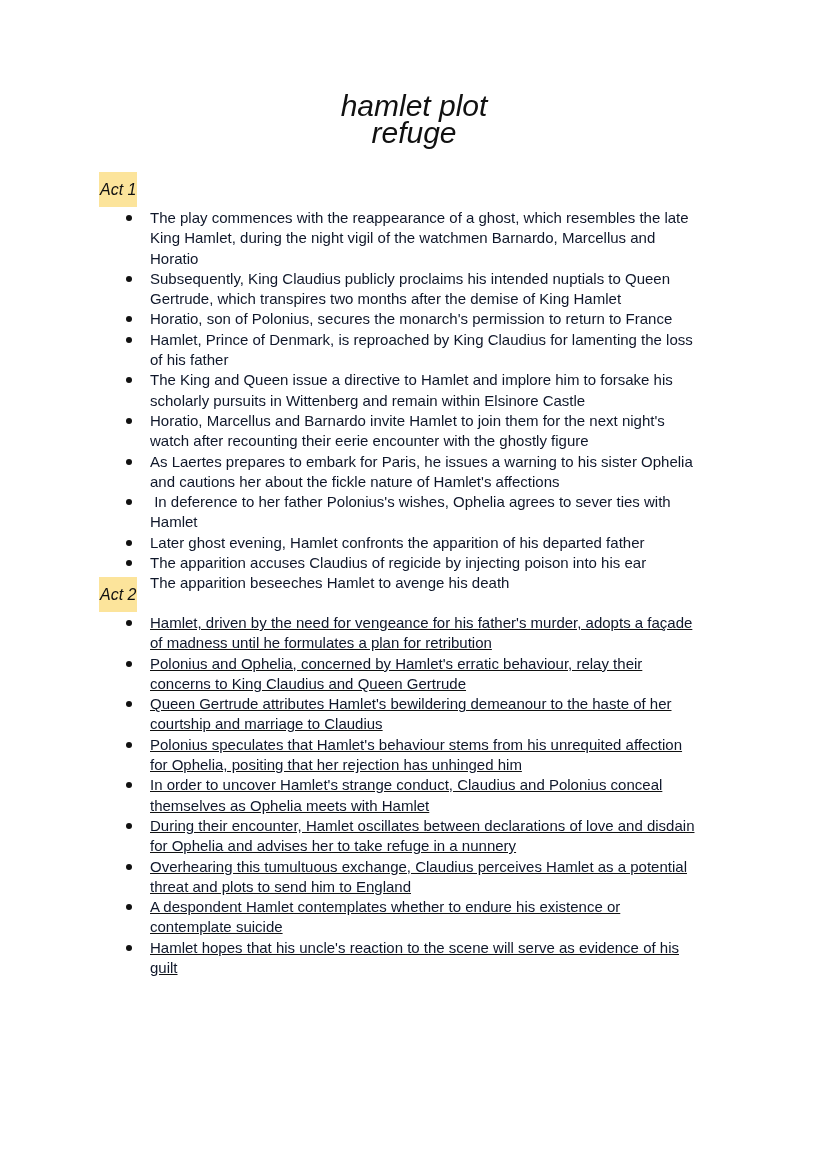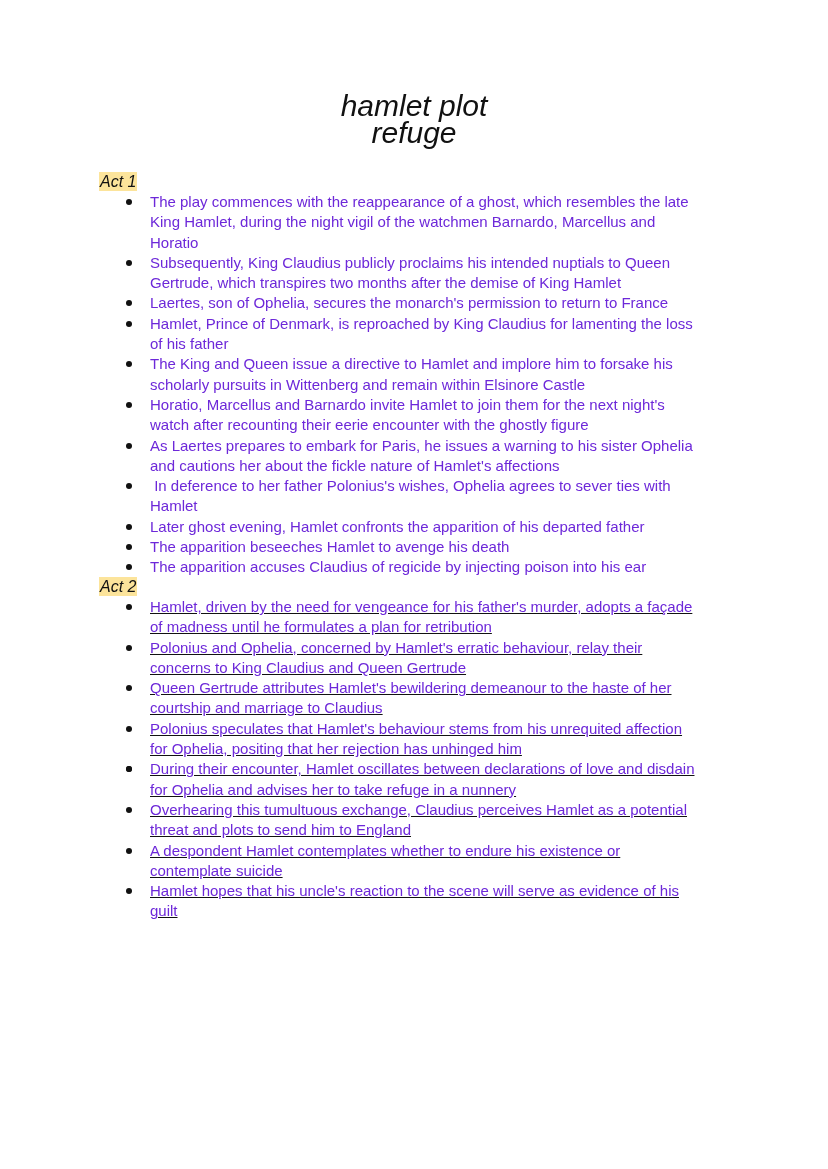--- a/index.html
+++ b/index.html
@@ -38,36 +38,36 @@
     .act {
       position: absolute;
       left: 99px;
     }
     .act-heading {
       display: inline-block;
       font-style: italic;
       font-size: 16px;
       line-height: 19px;
       background: #fce49b;
-      padding: 0 1px;
+      padding: 8px 1px;
       margin: 0;
       font-weight: normal;
     }
     ul.bullets {
       list-style: none;
       margin: 0;
       padding: 0;
       width: 600px;
     }
     ul.bullets li {
       position: relative;
       padding-left: 51px;
       font-size: 15px;
       line-height: 20.3px;
-      color: #6d28d9;
+      color: #0f172a;
     }
     ul.bullets li .dot {
       position: absolute;
       left: 27px;
       top: 7px;
       width: 6px;
       height: 6px;
       border-radius: 50%;
       background: #111;
     }
@@ -84,40 +84,40 @@
   <h1 class="title">
     <span>hamlet plot</span>
     <span>refuge</span>
   </h1>
 
   <section class="act" id="act1">
     <h2 class="act-heading">Act 1</h2>
     <ul class="bullets">
       <li><span class="dot"></span><span>The play commences with the reappearance of a ghost, which resembles the late King Hamlet, during the night vigil of the watchmen Barnardo, Marcellus and Horatio</span></li>
       <li><span class="dot"></span><span>Subsequently, King Claudius publicly proclaims his intended nuptials to Queen Gertrude, which transpires two months after the demise of King Hamlet</span></li>
-      <li><span class="dot"></span><span>Laertes, son of Ophelia, secures the monarch's permission to return to France</span></li>
+      <li><span class="dot"></span><span>Horatio, son of Polonius, secures the monarch's permission to return to France</span></li>
       <li><span class="dot"></span><span>Hamlet, Prince of Denmark, is reproached by King Claudius for lamenting the loss of his father</span></li>
       <li><span class="dot"></span><span>The King and Queen issue a directive to Hamlet and implore him to forsake his scholarly pursuits in Wittenberg and remain within Elsinore Castle</span></li>
       <li><span class="dot"></span><span>Horatio, Marcellus and Barnardo invite Hamlet to join them for the next night's watch after recounting their eerie encounter with the ghostly figure</span></li>
       <li><span class="dot"></span><span>As Laertes prepares to embark for Paris, he issues a warning to his sister Ophelia and cautions her about the fickle nature of Hamlet's affections</span></li>
       <li><span class="dot"></span><span style="white-space:pre-wrap"> In deference to her father Polonius's wishes, Ophelia agrees to sever ties with Hamlet</span></li>
       <li><span class="dot"></span><span>Later ghost evening, Hamlet confronts the apparition of his departed father</span></li>
+      <li><span class="dot"></span><span>The apparition accuses Claudius of regicide by injecting poison into his ear</span></li>
       <li><span class="dot"></span><span>The apparition beseeches Hamlet to avenge his death</span></li>
-      <li><span class="dot"></span><span>The apparition accuses Claudius of regicide by injecting poison into his ear</span></li>
     </ul>
   </section>
 
   <section class="act" id="act2">
     <h2 class="act-heading">Act 2</h2>
     <ul class="bullets">
       <li><span class="dot"></span><span>Hamlet, driven by the need for vengeance for his father's murder, adopts a façade of madness until he formulates a plan for retribution</span></li>
       <li><span class="dot"></span><span>Polonius and Ophelia, concerned by Hamlet's erratic behaviour, relay their concerns to King Claudius and Queen Gertrude</span></li>
       <li><span class="dot"></span><span>Queen Gertrude attributes Hamlet's bewildering demeanour to the haste of her courtship and marriage to Claudius</span></li>
       <li><span class="dot"></span><span>Polonius speculates that Hamlet's behaviour stems from his unrequited affection for Ophelia, positing that her rejection has unhinged him</span></li>
-      <li><span class="dot"></span></li>
+      <li><span class="dot"></span><span>In order to uncover Hamlet's strange conduct, Claudius and Polonius conceal themselves as Ophelia meets with Hamlet</span></li>
       <li><span class="dot"></span><span>During their encounter, Hamlet oscillates between declarations of love and disdain for Ophelia and advises her to take refuge in a nunnery</span></li>
       <li><span class="dot"></span><span>Overhearing this tumultuous exchange, Claudius perceives Hamlet as a potential threat and plots to send him to England</span></li>
       <li><span class="dot"></span><span>A despondent Hamlet contemplates whether to endure his existence or contemplate suicide</span></li>
       <li><span class="dot"></span><span>Hamlet hopes that his uncle's reaction to the scene will serve as evidence of his guilt</span></li>
     </ul>
   </section>
 
 </div>
 
 </body></html>

